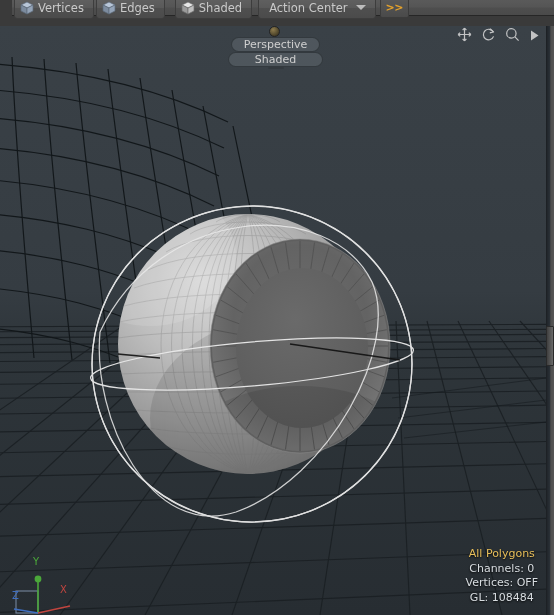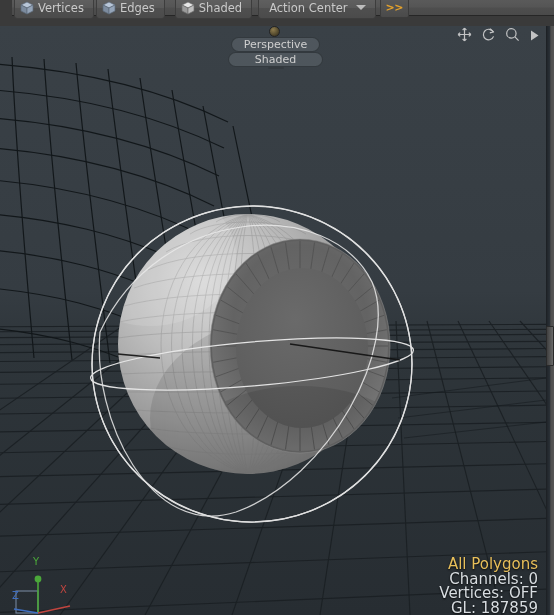--- a/index.html
+++ b/index.html
@@ -93,22 +93,22 @@
   .vp-pill.stub{padding:0 7px;}
 
   .vp-tools{
     position:absolute;right:6px;top:1px;
     display:flex;align-items:center;gap:9px;
   }
   .vp-tools .ic{cursor:default;opacity:.88;}
 
   
   .vp-status{
-    position:absolute;right:8px;bottom:0;
-    text-align:right;font-size:15px;line-height:14.5px;
+    position:absolute;right:8px;bottom:10px;
+    text-align:center;font-size:11px;line-height:14.5px;
     color:#d8dde1;
     text-shadow:0 1px 2px rgba(0,0,0,.85);
     pointer-events:none;
   }
   .vp-status .sel{color:#e8bf5a;}
 
   
   .side-strip{
     position:absolute;right:0;top:26px;width:8px;height:589px;
     background:linear-gradient(to right,#20252a 0%,#2a3036 40%,#4e4e4e 55%,#565656 100%);
@@ -469,21 +469,21 @@
         <svg width="11" height="13" viewBox="0 0 11 13">
           <polygon points="2,1.5 9.5,6.5 2,11.5" fill="#d6d6d6"></polygon>
         </svg>
       </span>
     </div>
 
     <div class="vp-status">
       <div class="sel">All Polygons</div>
       <div>Channels: 0</div>
       <div>Vertices: OFF</div>
-      <div>GL: 187859</div>
+      <div>GL: 108484</div>
     </div>
   </div>
 
   <div class="side-strip">
     <div class="side-thumb"></div>
   </div>
 
 </div>
 
 </body></html>

